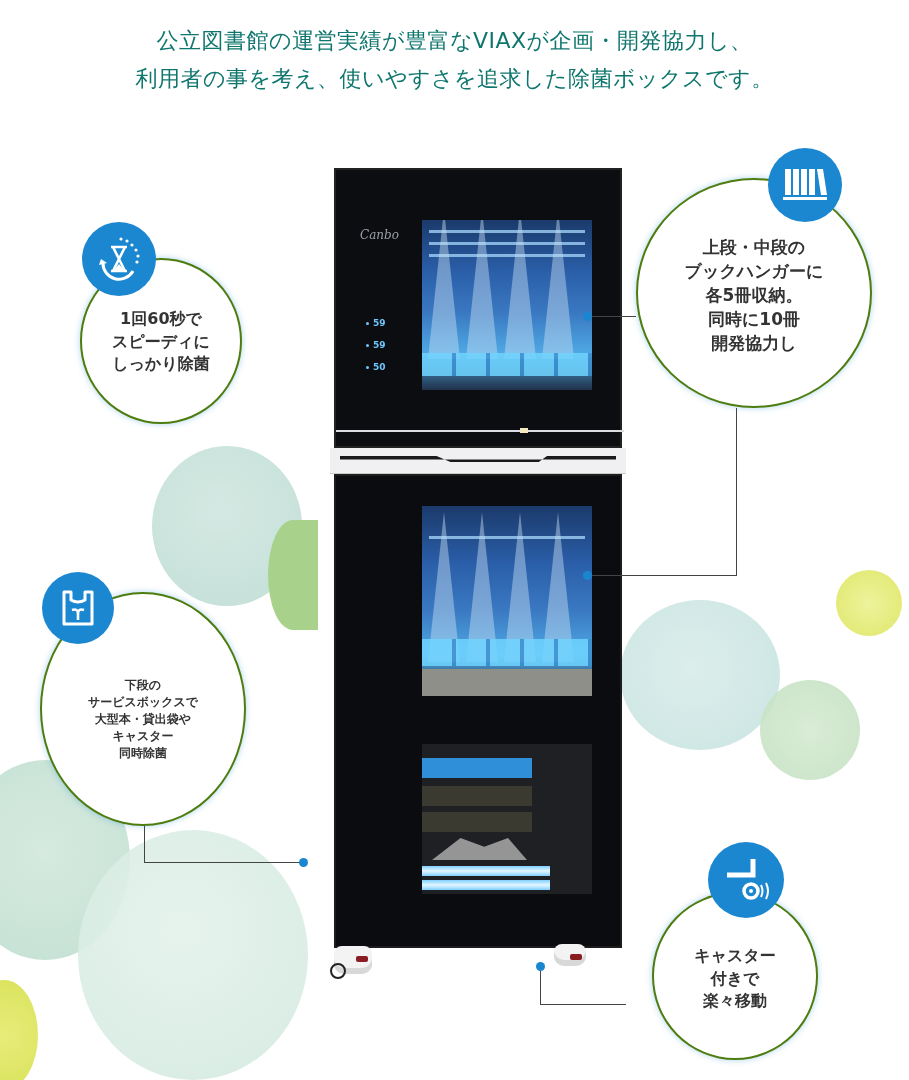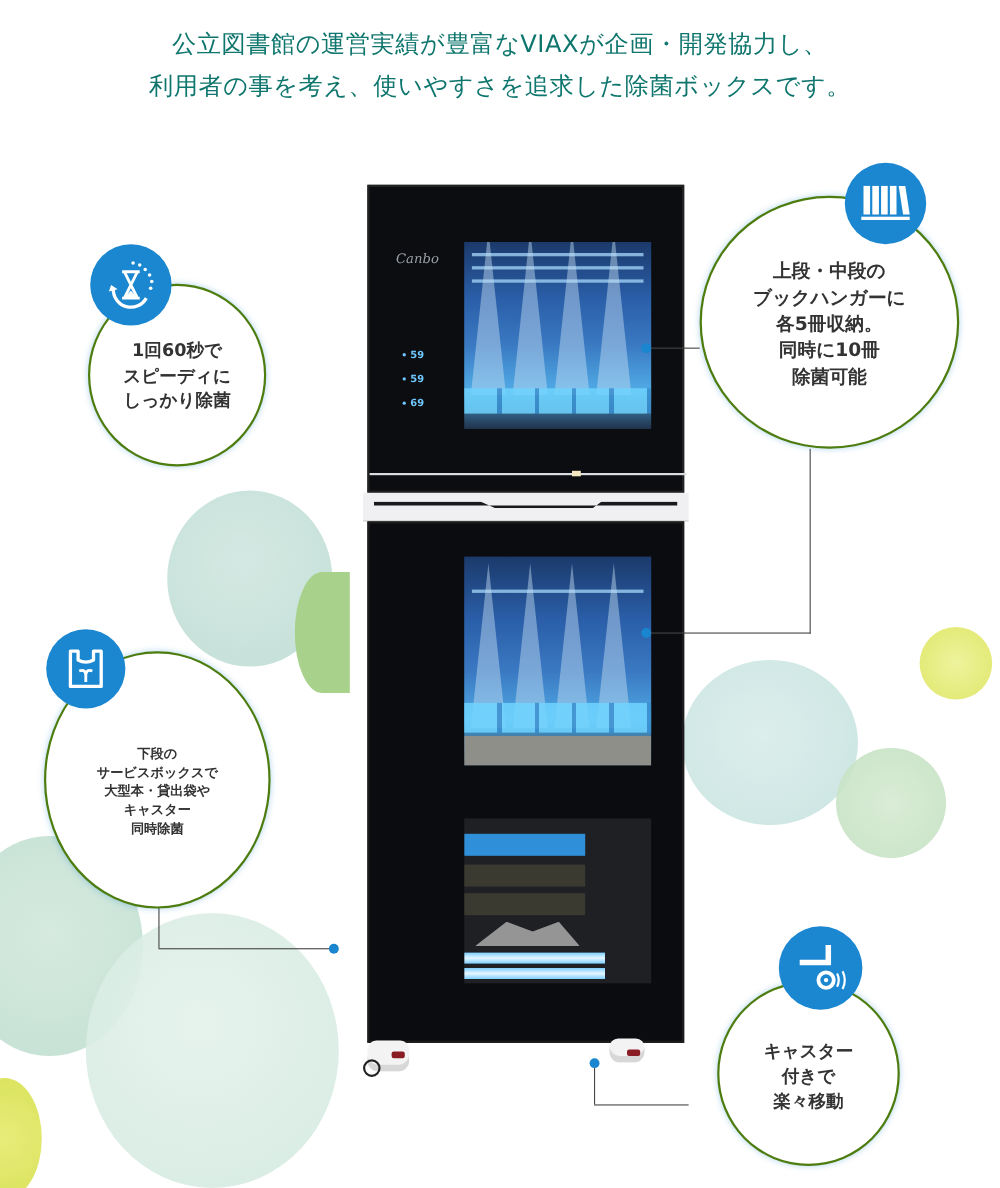--- a/index.html
+++ b/index.html
@@ -59,21 +59,21 @@
   <div class="headline">
     <div>公立図書館の運営実績が豊富なVIAXが企画・開発協力し、</div>
     <div>利用者の事を考え、使いやすさを追求した除菌ボックスです。</div>
   </div>
 
   <div class="cabinet">
     <div class="cab-top">
       <div class="logo">Canbo</div>
       <div class="readout" style="top:148px;"><span class="dot"></span><span>59</span></div>
       <div class="readout" style="top:170px;"><span class="dot"></span><span>59</span></div>
-      <div class="readout" style="top:192px;"><span class="dot"></span><span>69</span></div>
+      <div class="readout" style="top:192px;"><span class="dot"></span><span>50</span></div>
       <div class="window" style="left:86px;top:50px;width:170px;height:170px;">
         <div class="rail" style="top:10px;"></div>
         <div class="rail" style="top:22px;"></div>
         <div class="rail" style="top:34px;"></div>
         <div class="book" style="left:6px;"></div>
         <div class="book" style="left:44px;"></div>
         <div class="book" style="left:82px;"></div>
         <div class="book" style="left:120px;"></div>
         <div class="glow"></div>
       </div>
@@ -150,21 +150,21 @@
       <polygon points="21,37 26,31 31,37" fill="#fff"></polygon>
     </svg>
   </div>
 
   <div class="callout" style="left:636px;top:178px;width:236px;height:230px;">
     <div class="callout-text" style="font-size:17px;margin-top:4px;">
       <div>上段・中段の</div>
       <div>ブックハンガーに</div>
       <div>各5冊収納。</div>
       <div>同時に10冊</div>
-      <div>除菌可能</div>
+      <div>開発協力し</div>
     </div>
   </div>
   <div class="badge" style="left:768px;top:148px;width:74px;height:74px;">
     <svg width="48" height="40" viewBox="0 0 48 40">
       <g fill="#fff">
         <rect x="4" y="4" width="6" height="26"></rect>
           <rect x="12" y="4" width="6" height="26"></rect>
           <rect x="20" y="4" width="6" height="26"></rect>
           <rect x="28" y="4" width="6" height="26"></rect>
         <polygon points="36,4 42,4 46,30 40,30"></polygon>

